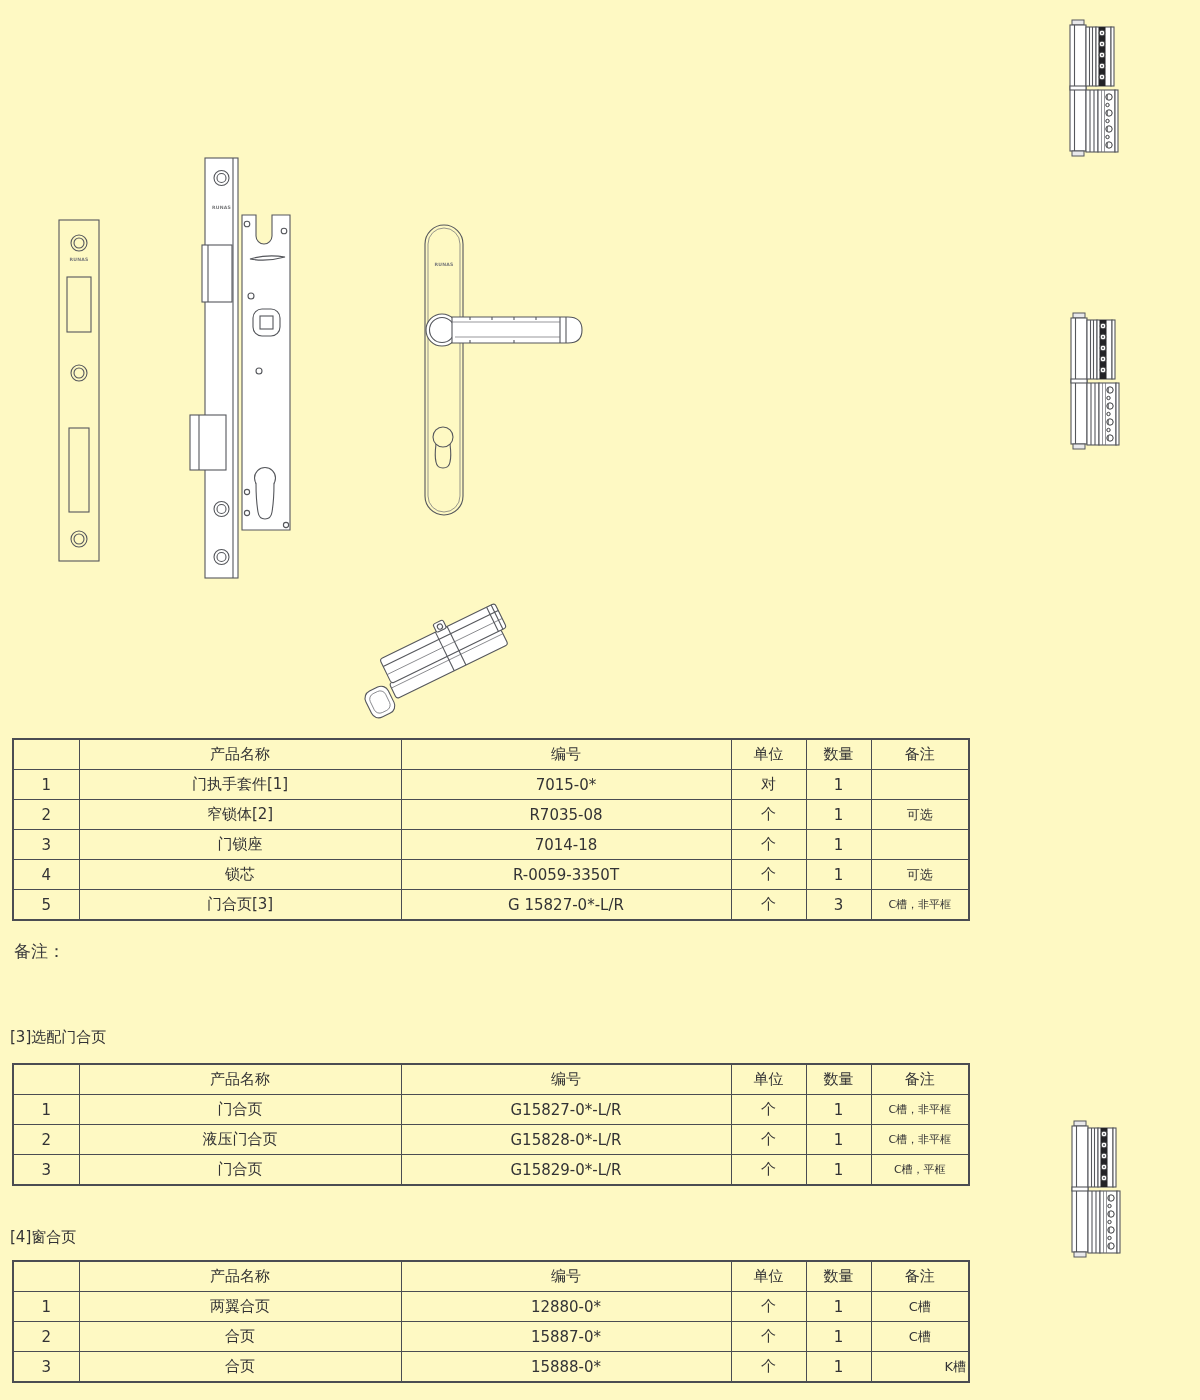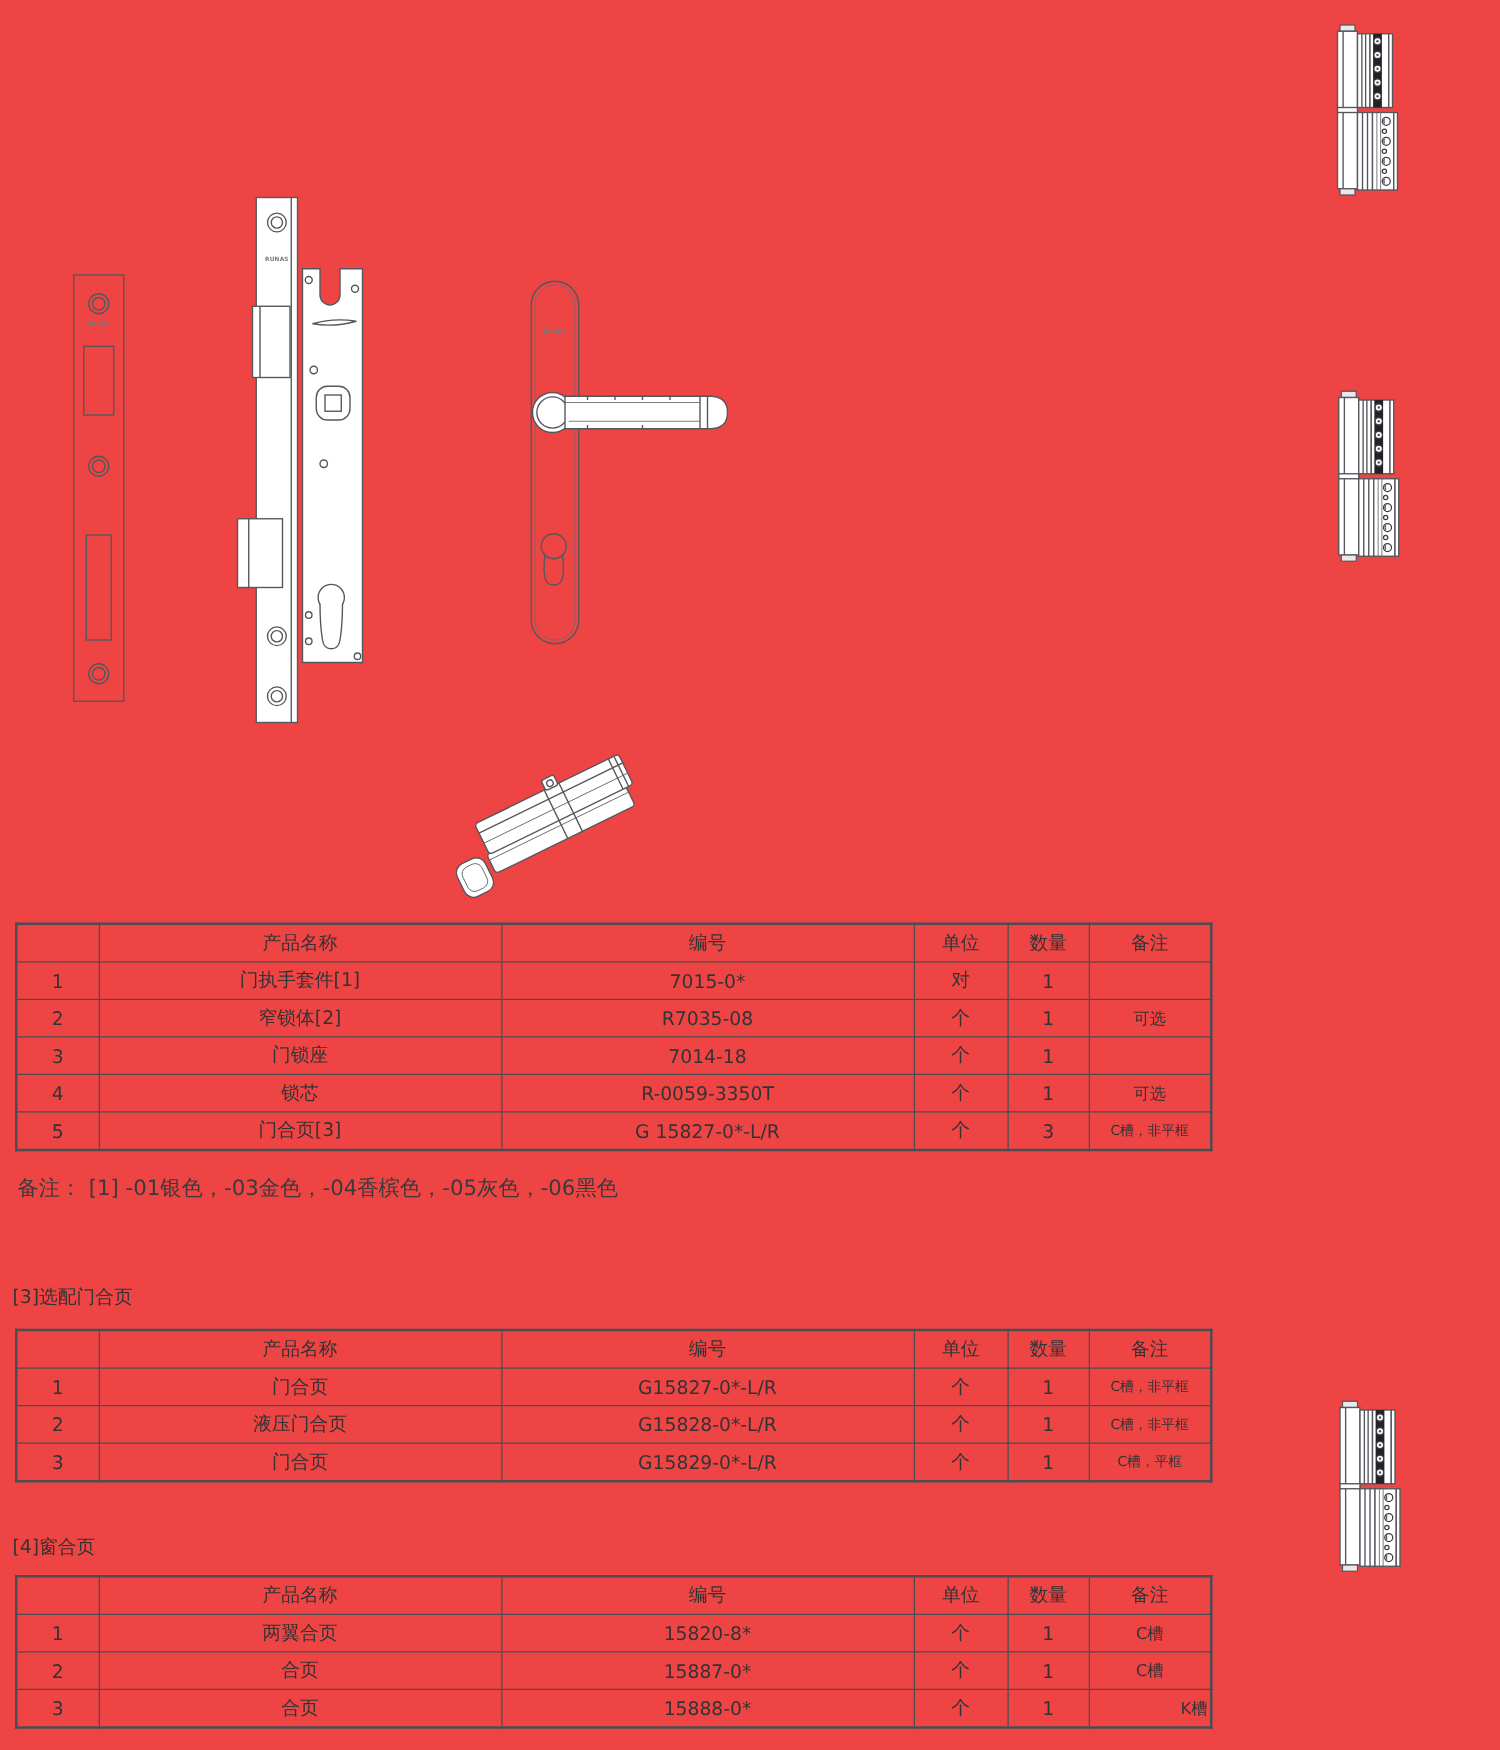--- a/index.html
+++ b/index.html
@@ -1,17 +1,17 @@
 <!DOCTYPE html>
 <html><head>
 <meta charset="utf-8">
 <style>
   html,body{margin:0;padding:0;background:#fff;}
   .page{
-    position:relative;width:1200px;height:1400px;background:#ef4444;overflow:hidden;
+    position:relative;width:1200px;height:1400px;background:#fef9c3;overflow:hidden;
     font-family:"DejaVu Sans","Liberation Sans",sans-serif;color:#333;
   }
   .draw-layer{position:absolute;left:0;top:0;width:1200px;height:1400px;}
   
   .ln{fill:none;stroke:#55575c;stroke-width:1.1;}
   .lnthin{fill:none;stroke:#6a6c71;stroke-width:0.7;}
   .wfill{fill:#ffffff;stroke:#55575c;stroke-width:1.1;}
   .cap{fill:#e9e9eb;stroke:#55575c;stroke-width:1;}
   .dark{fill:#232327;stroke:none;}
   .screw{fill:#ffffff;stroke:#3c3d40;stroke-width:1;}
@@ -248,21 +248,20 @@
             <td>个</td>
             <td>3</td>
             <td style="font-size: 11px;">C槽，非平框</td>
           </tr>
         </tbody>
       </table>
     </div>
 
   <div class="notes">
     <span class="prefix">备注：</span>
-    <span class="l1">[1] -01银色，-03金色，-04香槟色，-05灰色，-06黑色</span>
   </div>
 
   <div class="sec-h sec-h3">[3]选配门合页</div>
   <div class="tblwrap tbl2">
       <table class="parts-table">
         <colgroup>
           <col style="width: 66px;">
           <col style="width: 322px;">
           <col style="width: 330px;">
           <col style="width: 75px;">
@@ -326,21 +325,21 @@
             <th>编号</th>
             <th>单位</th>
             <th>数量</th>
             <th>备注</th>
           </tr>
         </thead>
         <tbody>
           <tr>
             <td>1</td>
             <td>两翼合页</td>
-            <td>15820-8*</td>
+            <td>12880-0*</td>
             <td>个</td>
             <td>1</td>
             <td style="font-size: 13px;">C槽</td>
           </tr>
           <tr>
             <td>2</td>
             <td>合页</td>
             <td>15887-0*</td>
             <td>个</td>
             <td>1</td>

